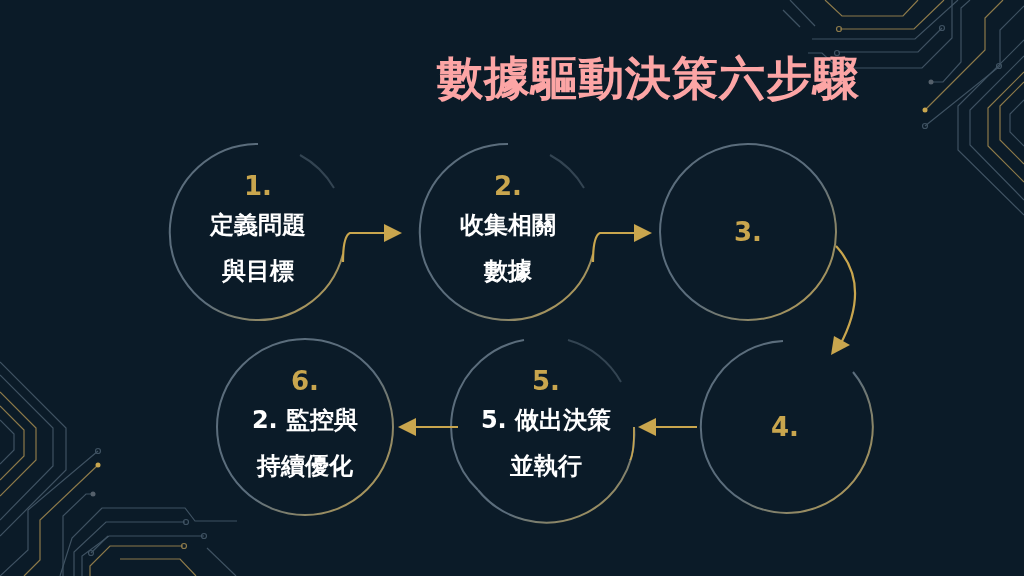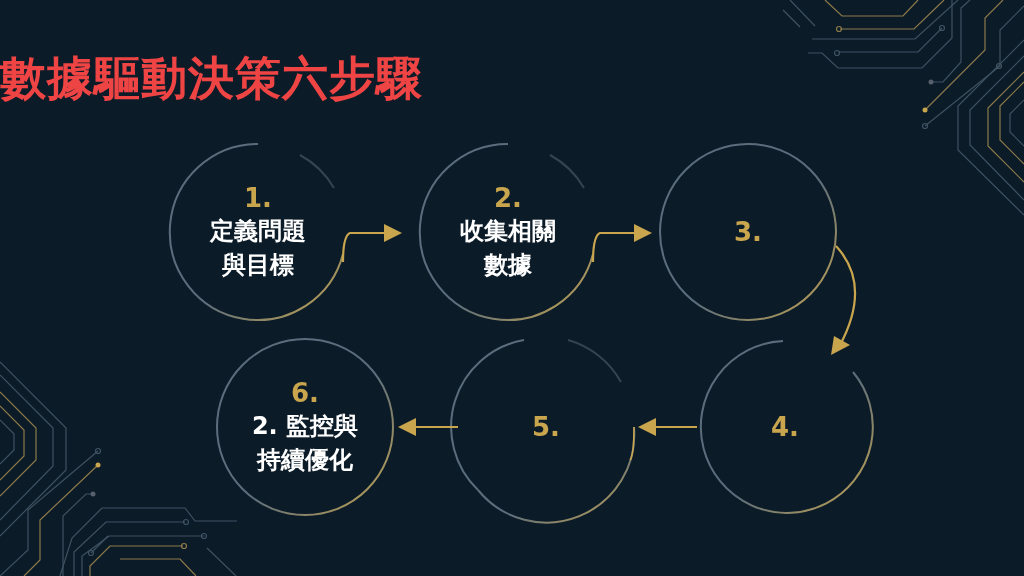--- a/index.html
+++ b/index.html
@@ -5,33 +5,33 @@
     html, body { margin: 0; padding: 0; }
     body {
       width: 1024px; height: 576px; overflow: hidden;
       background: #0b1b28;
       font-family: "DejaVu Sans", "Liberation Sans", sans-serif;
       position: relative;
     }
     .bg { position: absolute; inset: 0; }
     .title {
       position: absolute; left: 0; top: 48px; width: 860px;
-      text-align: left; color: #ef4444;
+      text-align: right; color: #fca5a5;
       font-size: 46px; font-weight: bold; letter-spacing: 1px;
     }
     .step {
       position: absolute; width: 176px; height: 176px;
       display: flex; flex-direction: column; align-items: center; justify-content: center;
       text-align: center;
     }
     .step .num {
       color: #c9a64e; font-weight: bold; font-size: 26px; line-height: 32px;
     }
     .step .label {
-      color: #ffffff; font-weight: bold; font-size: 24px; line-height: 34px;
+      color: #ffffff; font-weight: bold; font-size: 24px; line-height: 46px;
       white-space: pre-line;
     }
   </style>
 </head>
 <body>
 
 <svg class="bg" width="1024" height="576" viewBox="0 0 1024 576">
   <defs>
     <linearGradient id="ringGrad" x1="0" y1="0" x2="1" y2="1">
       <stop offset="0" stop-color="#5b6d7c"></stop>
@@ -137,18 +137,20 @@
 數據</div>
 </div>
 <div class="step" style="left:660px; top:144px;">
   <div class="num">3.</div>
 </div>
 <div class="step" style="left:697px; top:339px;">
   <div class="num">4.</div>
 </div>
 <div class="step" style="left:458px; top:339px;">
   <div class="num">5.</div>
+  <div class="label">5. 做出決策
+並執行</div>
 </div>
 <div class="step" style="left:217px; top:339px;">
   <div class="num">6.</div>
   <div class="label">2. 監控與
 持續優化</div>
 </div>
 
 </body></html>

